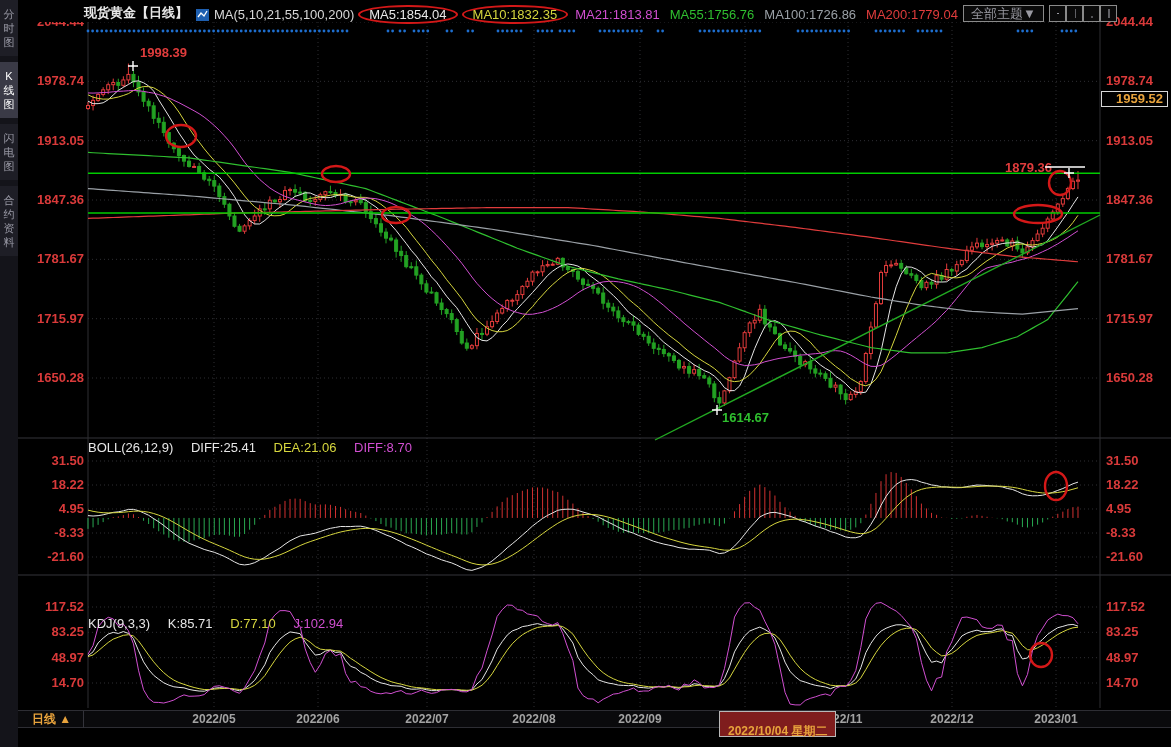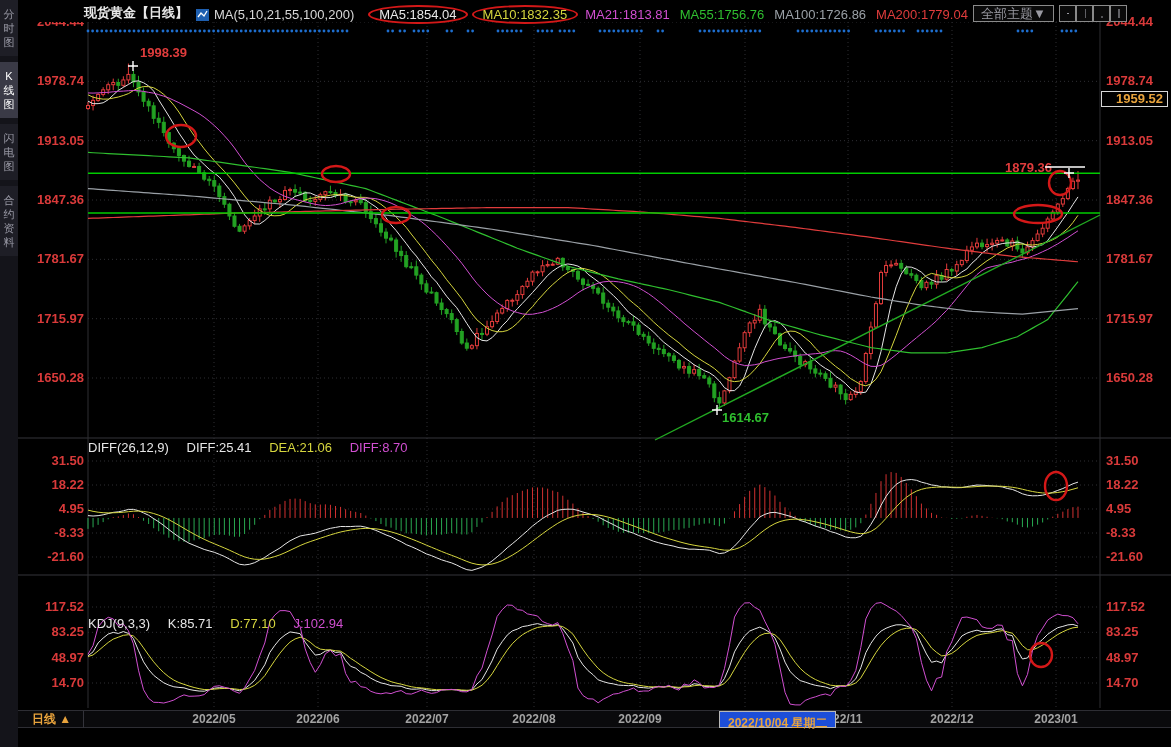--- a/index.html
+++ b/index.html
@@ -11,39 +11,39 @@
   .sidebar{position:absolute;left:0;top:0;width:18px;height:747px;background:#14141a;z-index:5;
            display:flex;flex-direction:column;align-items:stretch;}
   .side-tab{display:flex;flex-direction:column;align-items:center;padding:7px 0;margin-bottom:6px;
             background:#1e1e26;color:#9a9aa6;font-size:11px;line-height:14px;cursor:pointer;}
   .side-tab.active{background:#3a3a46;color:#fff;}
   
   .header{position:absolute;left:18px;top:0;width:987px;height:22px;background:#000;z-index:4;
           display:flex;align-items:flex-end;font-size:13px;white-space:nowrap;}
   .header .title{color:#e8e8e8;font-weight:bold;margin-left:66px;}
   .kline-ico{margin:0 4px 0 8px;display:inline-flex;}
-  .ma-settings{color:#d8d8d8;margin-right:12px;}
+  .ma-settings{color:#d8d8d8;margin-right:2px;}
   .ma-item{margin:0 5px;}
   .ma-item.circled{border:2px solid #d41818;border-radius:50%;padding:0 9px;margin:0 2px;}
   .header-right{margin-left:auto;display:flex;align-items:center;gap:5px;padding-right:20px;}
   .theme-btn{border:1px solid #8a8a8a;color:#9a9aa2;background:#0a0a0a;font-size:13px;
              padding:0 7px;height:17px;line-height:15px;cursor:pointer;}
   .tool-btn{width:17px;height:17px;border:1px solid #8a8a8a;background:#0a0a0a;display:inline-flex;
             align-items:center;justify-content:center;cursor:pointer;}
   
   .pane-header{position:absolute;left:88px;z-index:3;font-size:13px;white-space:nowrap;background:transparent;}
   .pane-header span{margin-right:14px;}
   
   .axis-row{position:absolute;left:18px;top:710px;width:1170px;height:18px;background:#0a0a0c;
             border-top:1px solid #2e2e34;border-bottom:1px solid #2e2e34;z-index:4;font-size:12px;}
   .period-box{position:absolute;left:2px;top:0;width:64px;height:17px;border-right:1px solid #33333a;
               color:#e8a33c;font-weight:bold;text-align:center;line-height:17px;cursor:pointer;}
   .x-date{position:absolute;top:0;height:17px;line-height:17px;color:#a3a3a3;font-weight:bold;transform:translateX(-50%);}
-  .cross-date{position:absolute;top:0;height:17px;line-height:15px;border:1px solid #b8b8b8;background:#1d4ed8;
-              color:#e8a33c;font-weight:bold;padding:4px 8px;z-index:5;}
+  .cross-date{position:absolute;top:0;height:17px;line-height:15px;border:1px solid #b8b8b8;background:#7f1d1d;
+              color:#e8a33c;font-weight:bold;padding:12px 8px;z-index:5;}
   
   .toolbar{position:absolute;left:18px;top:729px;width:1153px;height:18px;background:#0d0d12;z-index:4;
            display:flex;align-items:center;font-size:13px;}
   .toolbar .spacer{width:44px;}
   .tb-tab{padding:0 11px;height:18px;line-height:18px;color:#9a9aa2;border-left:1px solid #3a3a40;cursor:pointer;}
   .tb-tab:last-child{border-right:1px solid #3a3a40;}
   .tb-tab.selected{background:#44444e;color:#fff;}
   .tb-tab.vip{color:#e8b93c;}
   .tb-tab.mono{font-family:"Liberation Mono",monospace;font-size:12px;}
   
@@ -968,21 +968,21 @@
         <div class="side-tab">
           <div>合</div>
           <div>约</div>
           <div>资</div>
           <div>料</div>
         </div>
       </div>
     </div>
 
   <div class="pane-header" style="top:440px;">
-    <span style="color:#e6e6e6;">DIFF(26,12,9)</span>
+    <span style="color:#e6e6e6;">BOLL(26,12,9)</span>
     <span style="color:#e6e6e6;">DIFF:25.41</span>
     <span style="color:#d6d63e;">DEA:21.06</span>
     <span style="color:#d14fd1;">DIFF:8.70</span>
   </div>
 
   <div class="pane-header" style="top:616px;text-align:right;">
     <span style="color:#e6e6e6;">KDJ(9,3,3)</span>
     <span style="color:#e6e6e6;">K:85.71</span>
     <span style="color:#d6d63e;">D:77.10</span>
     <span style="color:#d14fd1;">J:102.94</span>

